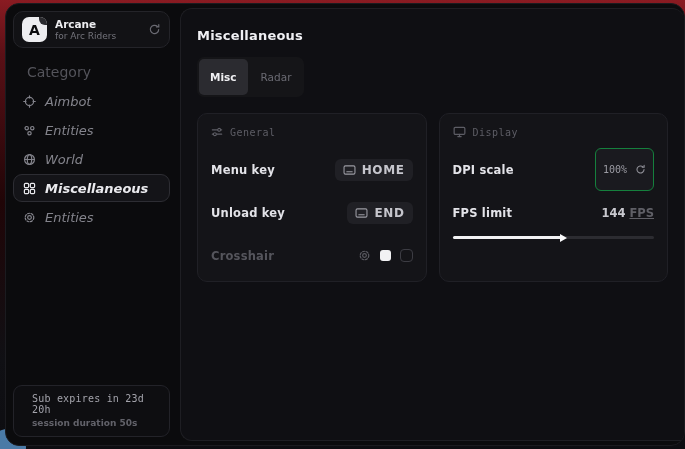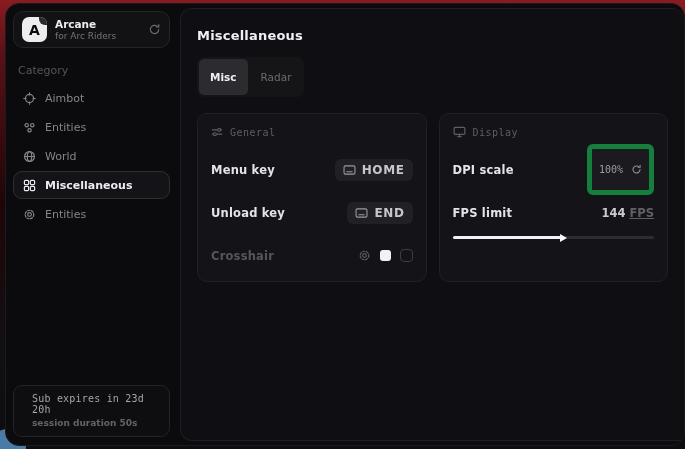--- a/index.html
+++ b/index.html
@@ -29,25 +29,25 @@
   .logo {
     position:relative; width:25px; height:25px; background:#ededf0; border-radius:7px;
     display:grid; place-items:center; color:#0b0b0d; font-weight:bold; font-size:14px; flex:0 0 25px;
   }
   .logo .notch { position:absolute; top:0; right:0; width:8px; height:8px; background:#2a2a2e; border-radius:0 7px 0 6px; }
   .logo span { position:relative; }
   .brand-text { display:flex; flex-direction:column; gap:1px; min-width:0; }
   .brand-name { font-size:10.5px; font-weight:bold; color:#ededf0; }
   .brand-sub { font-size:9px; color:#74747c; }
   .refresh-btn { margin-left:auto; color:#6a6a72; display:flex; cursor:pointer; }
-  .cat-label { margin:16px 5px 7px; font-size:11px; color:#54545b; }
+  .cat-label { margin:16px 14px 7px; font-size:14px; color:#54545b; }
   .nav { display:flex; flex-direction:column; gap:1px; }
   .nav-item {
     display:flex; align-items:center; gap:9px; height:28px; padding:0 9px;
-    color:#84848c; font-size:11px; border:1px solid transparent; border-radius:9px; cursor:pointer;
+    color:#84848c; font-size:13px; border:1px solid transparent; border-radius:9px; cursor:pointer;font-style:italic;
   }
   .nav-item .ico { display:flex; color:inherit; }
   .nav-item.active { color:#ebebef; background:#141418; border-color:#2d2d33; font-weight:600; }
   .side-spacer { flex:1; }
   .sub-card {
     background:#0e0e11; border:1px solid #232329; border-radius:9px; padding:7px 18px 8px;
   }
   .sub-line1 { font-family:"DejaVu Sans Mono", monospace; font-size:10px; color:#a4a4ac; letter-spacing:0.2px; }
   .sub-line2 { font-size:9px; font-weight:bold; color:#62626a; margin-top:3px; }
 
@@ -82,21 +82,21 @@
   }
   .keybind .ico { color:#9a9aa2; display:flex; }
 
   .ctl-group { display:flex; align-items:center; gap:9px; color:#5a5a61; }
   .swatch { width:11px; height:11px; background:#f2f2f4; border-radius:3px; cursor:pointer; }
   .checkbox { width:13px; height:13px; border:1.5px solid #3c3c43; border-radius:4px; background:transparent; cursor:pointer; }
   .gear-btn { display:flex; cursor:pointer; }
 
   .dpi-badge {
     display:inline-flex; align-items:center; gap:8px; cursor:pointer;
-    background:#1a1a1f; border:5px solid #15803d; border-radius:6px; padding:15px 7px;
+    background:#1a1a1f; border:1px solid #15803d; border-radius:6px; padding:15px 7px;
     font-family:"DejaVu Sans Mono", monospace; font-size:10px; color:#9b9ba3;
   }
   .dpi-badge .ico { display:flex; color:#8f8f97; cursor:pointer; }
   .fps-value { font-size:11.5px; font-weight:bold; }
   .fps-num { color:#c9c9cf; }
   .fps-unit { color:#5f5f66;text-decoration:underline; }
 
   .slider { position:relative; height:3px; background:#2c2c31; border-radius:2px; margin-top:12px; cursor:pointer; }
   .slider-fill { position:absolute; left:0; top:0; height:100%; background:#f2f2f4; border-radius:2px; }
   .slider-thumb {

